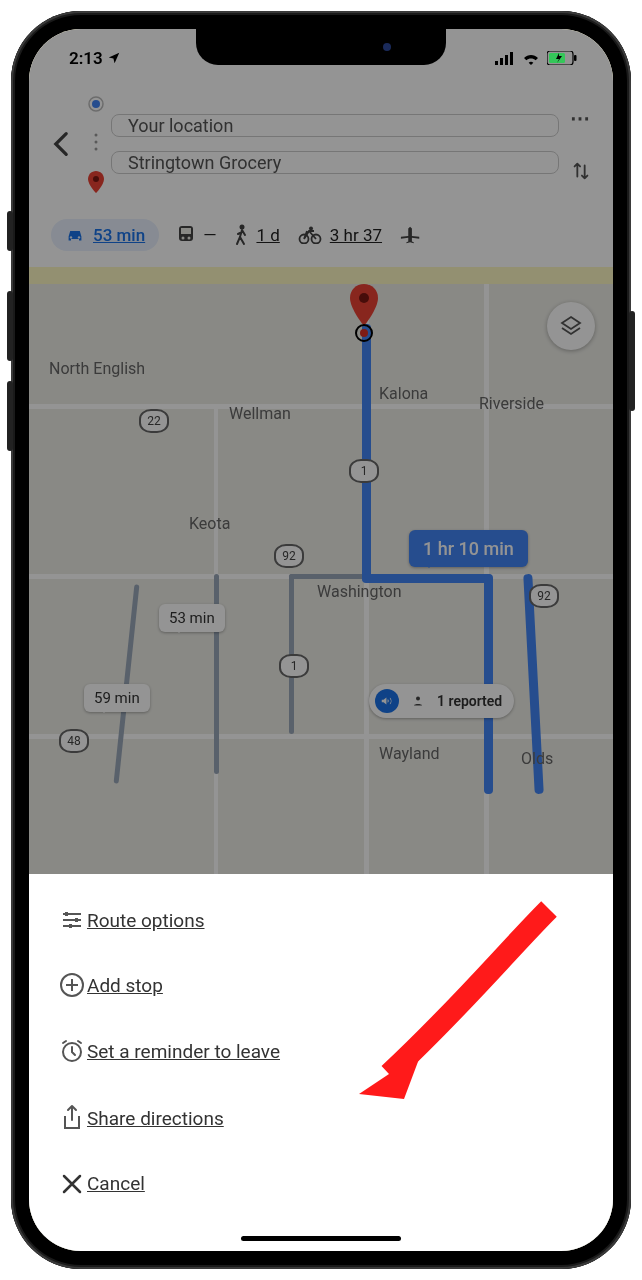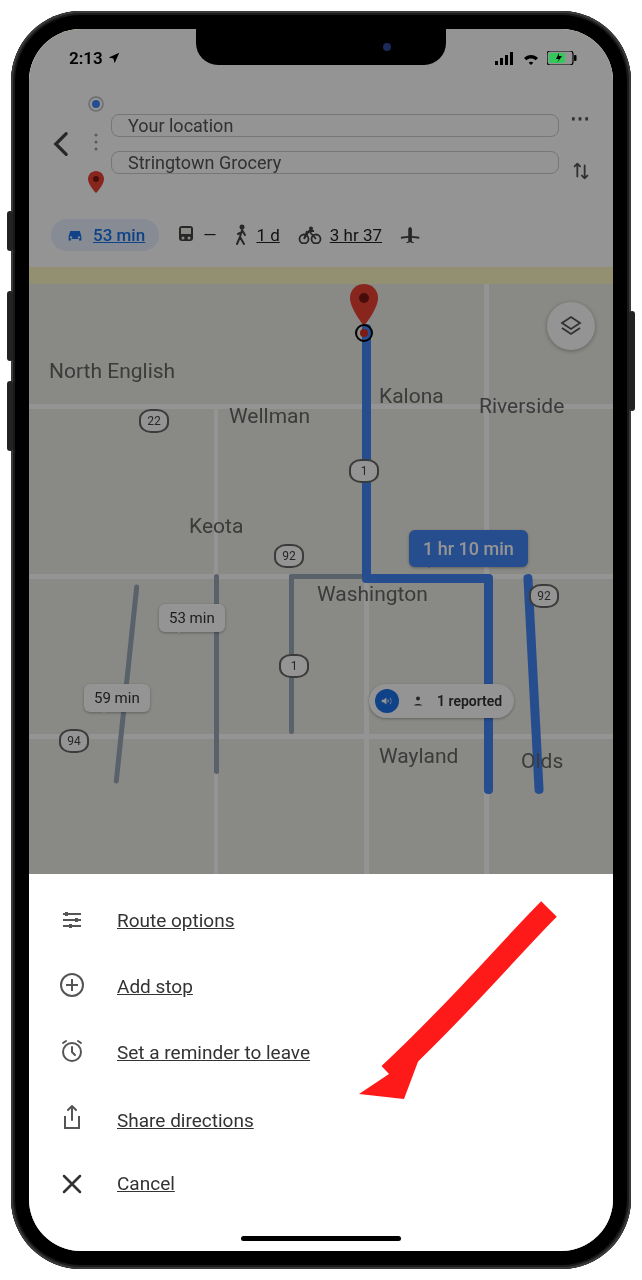--- a/index.html
+++ b/index.html
@@ -144,21 +144,21 @@
     background: #ecece6;
     z-index:10;
   }
   .road-v { position:absolute; background:#fff; }
   .road-h { position:absolute; background:#fff; }
   .route-main { position:absolute; background:#4285f4; border-radius:4px; }
   .route-alt { position:absolute; background:#9aa7b8; border-radius:3px; }
 
   .map-town {
     position:absolute;
-    font-size:21px;
+    font-size:16px;
     color:#666;
   }
   .route-shield {
     position:absolute;
     width:30px; height:24px;
     border:2px solid #666;
     border-radius:12px / 10px;
     background:#fff;
     font-size:12px;
     color:#444;
@@ -237,22 +237,21 @@
     position:absolute;
     left:0; right:0; bottom:0;
     background:#fff;
     z-index:40;
     padding: 14px 0 36px 0;
     border-top-left-radius: 0;
     border-top-right-radius: 0;
   }
   .sheet-item {
     display:flex;
-    align-items:flex-end;
-    gap: 30px;
+    align-items:center;
     padding: 20px 28px;
     font-size:19px;
     color:#333;
   }
   .sheet-item .icon-slot{
     width:30px;
     display:flex;
     align-items:center;
     justify-content:center;
     color:#555;
@@ -425,21 +424,21 @@
       <div class="map-town" style="top:230px; left:160px;">Keota</div>
       <div class="map-town" style="top:298px; left:288px;">Washington</div>
       <div class="map-town" style="top:460px; left:350px;">Wayland</div>
       <div class="map-town" style="top:465px; left:492px;">Olds</div>
 
       <div class="route-shield" style="top:125px; left:110px;">22</div>
       <div class="route-shield" style="top:175px; left:320px;">1</div>
       <div class="route-shield" style="top:260px; left:245px;">92</div>
       <div class="route-shield" style="top:300px; left:500px;">92</div>
       <div class="route-shield" style="top:370px; left:250px;">1</div>
-      <div class="route-shield" style="top:445px; left:30px;">94</div>
+      <div class="route-shield" style="top:445px; left:30px;">48</div>
 
       <div class="time-bubble blue" style="top:210px; left:380px;">1 hr 10 min</div>
       <div class="time-bubble white" style="top:320px; left:130px;">53 min</div>
       <div class="time-bubble white" style="top:400px; left:55px;">59 min</div>
 
       <div class="reported-pill" style="top:400px; left:340px;gap:13px;">
         <div class="blue-dot">
           <svg width="14" height="14" viewBox="0 0 24 24">
               <path fill="#fff" d="M3 10v4h3l5 4V6L6 10H3zm12 2a3 3 0 0 0-2-2.8v5.6A3 3 0 0 0 15 12zm2-6v2a6 6 0 0 1 0 8v2a8 8 0 0 0 0-12z"></path>
             </svg>

